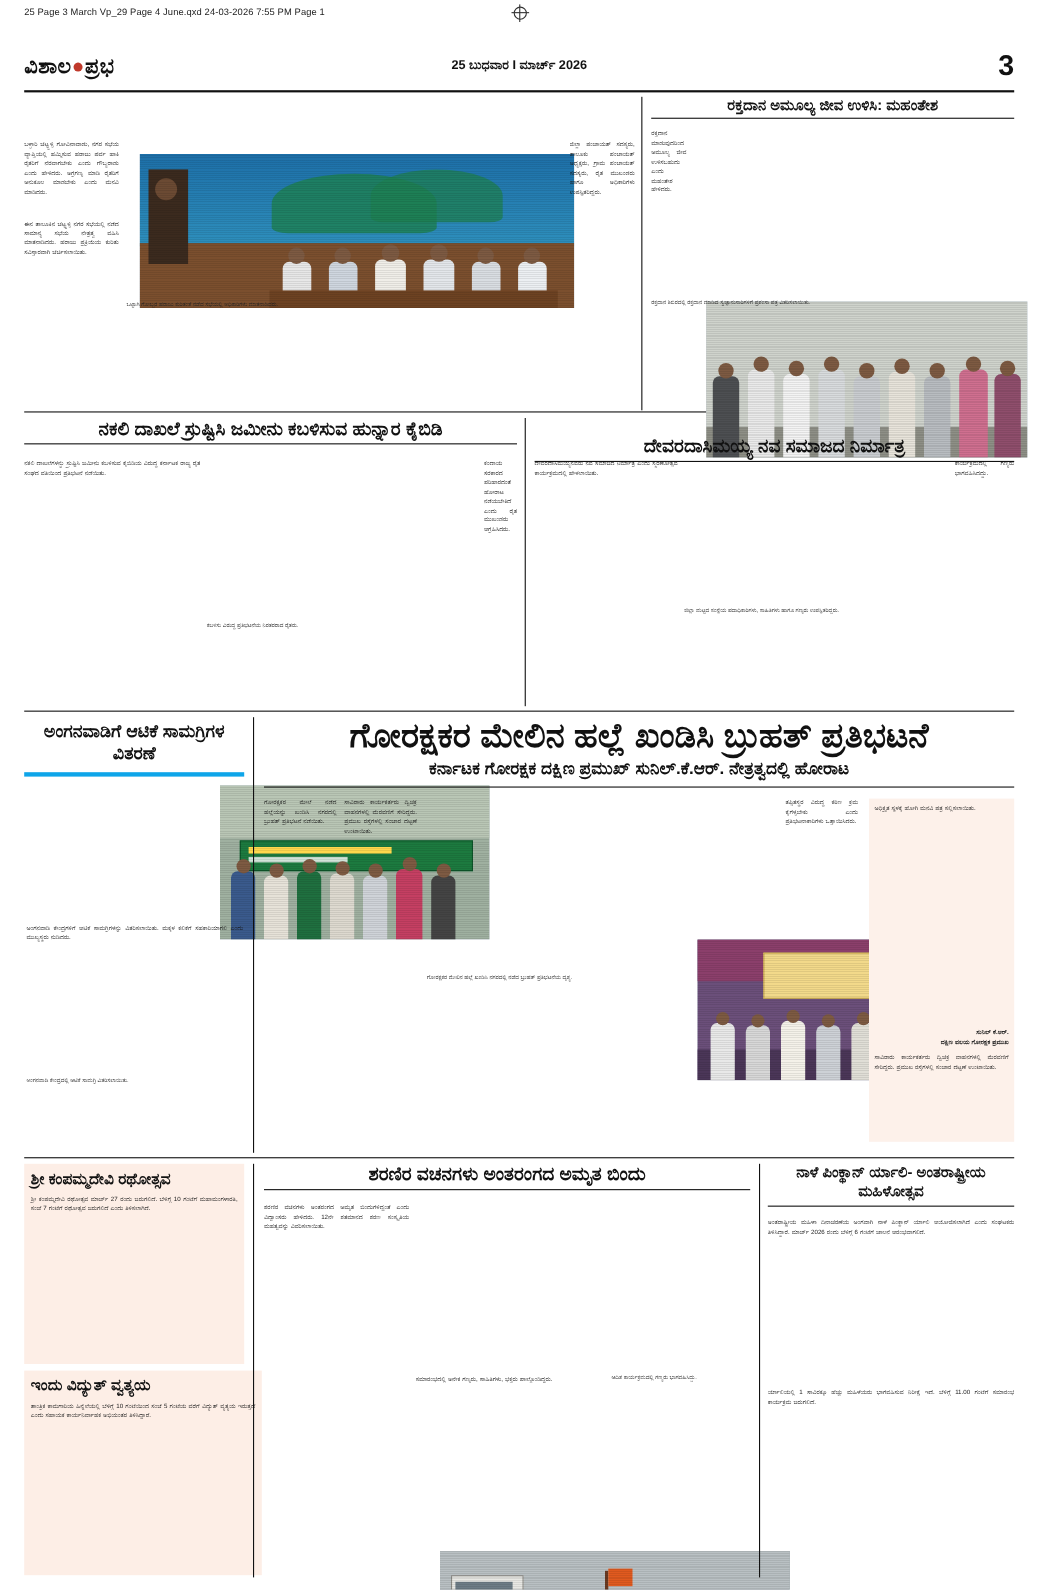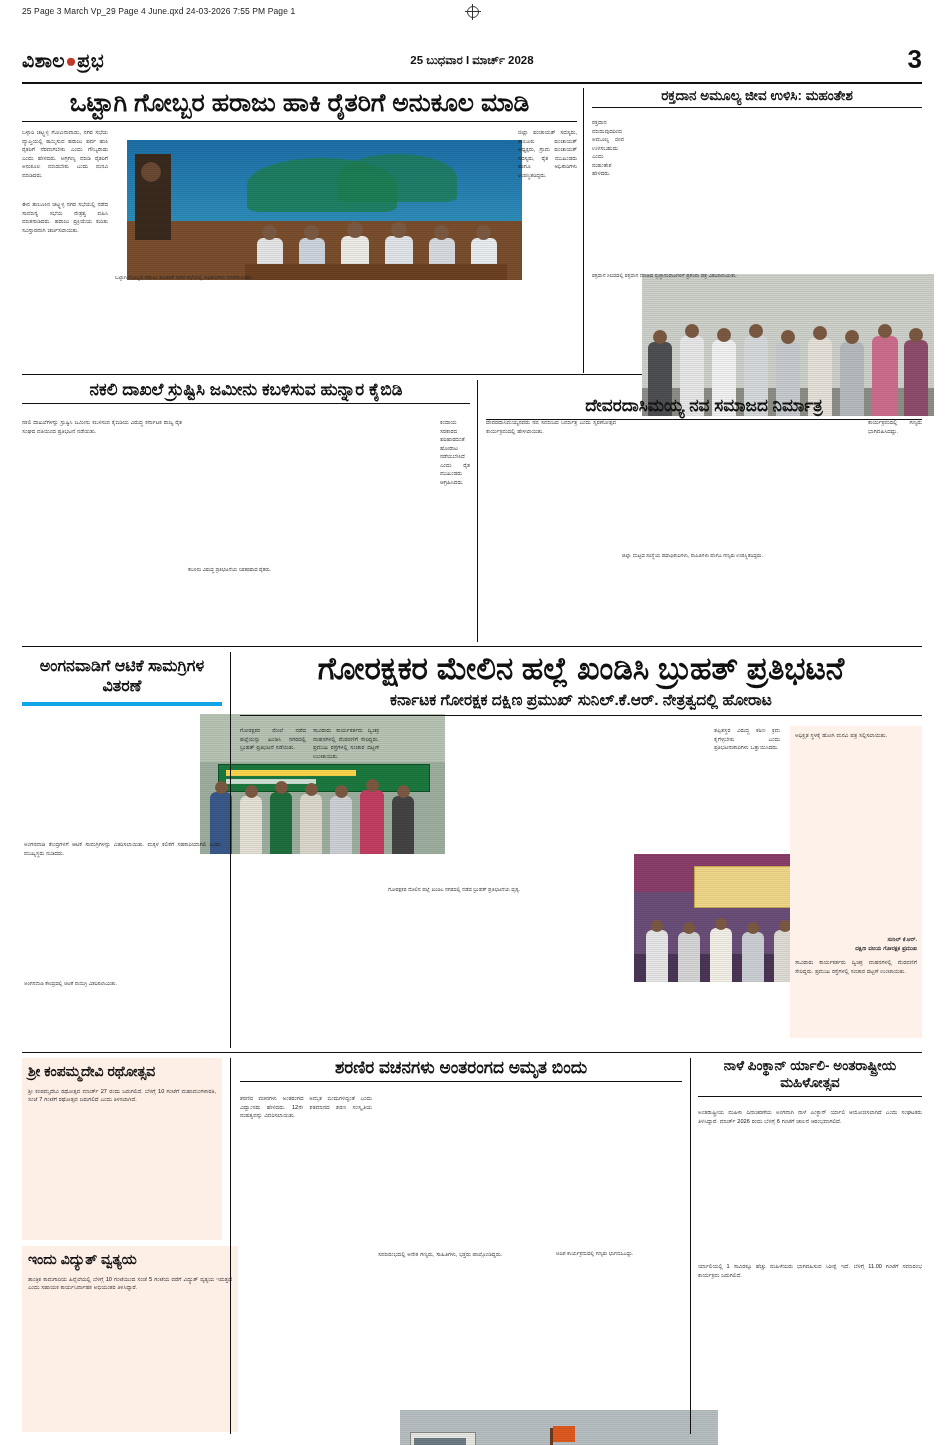--- a/index.html
+++ b/index.html
@@ -55,27 +55,24 @@
       <span class="regcirc"></span>
     </div>
   <div class="regmark-bottom">
       <span class="regcirc"></span>
     </div>
 
   <div class="masthead">
     <div class="logo">
       <span>ವಿಶಾಲ</span><span class="dot">●</span><span>ಪ್ರಭ</span>
     </div>
-    <div class="mast-date">25 ಬುಧವಾರ I ಮಾರ್ಚ್ 2028</div>
+    <div class="mast-date">25 ಬುಧವಾರ I ಮಾರ್ಚ್ 2026</div>
     <div class="pageno">3</div>
   </div>
 
-  <div class="block" style="left:22px;top:88px;width:555px;">
-    <div class="hl" style="font-size:25px;text-align:center;padding-bottom:5px;border-bottom:1px solid #111;">ಒಟ್ಟಾಗಿ ಗೋಬ್ಬರ ಹರಾಜು ಹಾಕಿ ರೈತರಿಗೆ ಅನುಕೂಲ ಮಾಡಿ</div>
-  </div>
 
   <div class="block body-col" style="left:22px;top:128px;width:86px;height:238px;">ಬಳ್ಳಾರಿ ಚಟ್ಟ್ಹಳ್ಳಿ ಗೋವಿನಾವಾಡು, ನಗರ ಸಭೆಯ ವ್ಯಾಪ್ತಿಯಲ್ಲಿ ಹಮ್ಮಿಸುವ ಹರಾಜು ಪರ್ವ ಹಾಕಿ ರೈತರಿಗೆ ನೆರವಾಗಬೇಕು ಎಂದು ಗೌಬ್ಯರಾಡು ಎಂದು ಹೇಳಿದರು. ಅಗ್ರಗಣ್ಯ ಮಾಡಿ ರೈತರಿಗೆ ಅನುಕೂಲ ಮಾಡಬೇಕು ಎಂದು ಮನವಿ ಮಾಡಿದರು.</div>
   <div class="block body-col" style="left:22px;top:200px;width:86px;height:166px;">ಈನ ತಾಲೂಕಿನ ಚಟ್ಟ್ಹಳ್ಳಿ ನಗರ ಸಭೆಯಲ್ಲಿ ನಡೆದ ಸಾಮಾನ್ಯ ಸಭೆಯ ನೇತ್ರತ್ವ ವಹಿಸಿ ಮಾತನಾಡಿದರು. ಹರಾಜು ಪ್ರಕ್ರಿಯೆಯ ಕುರಿತು ಸವಿಸ್ತಾರವಾಗಿ ಚರ್ಚಿಸಲಾಯಿತು.</div>
 
   <div class="block photo" style="left:115px;top:128px;width:395px;height:140px;">
     <div class="sky" style="background:linear-gradient(#1d6fa8,#2e8fbc);height:60%;"></div>
     <div class="ground" style="background:#7b4f2e;height:42%;"></div>
     <div style="position:absolute;left:8px;top:14px;width:36px;height:86px;background:#3b2a1e;"></div>
     <div class="head" style="left:14px;top:22px;width:20px;height:20px;background:#6b4a33;"></div>
     <div style="position:absolute;left:120px;top:18px;width:150px;height:54px;background:#1d7f50;border-radius:50% 50% 10% 10%;opacity:.8;"></div>

